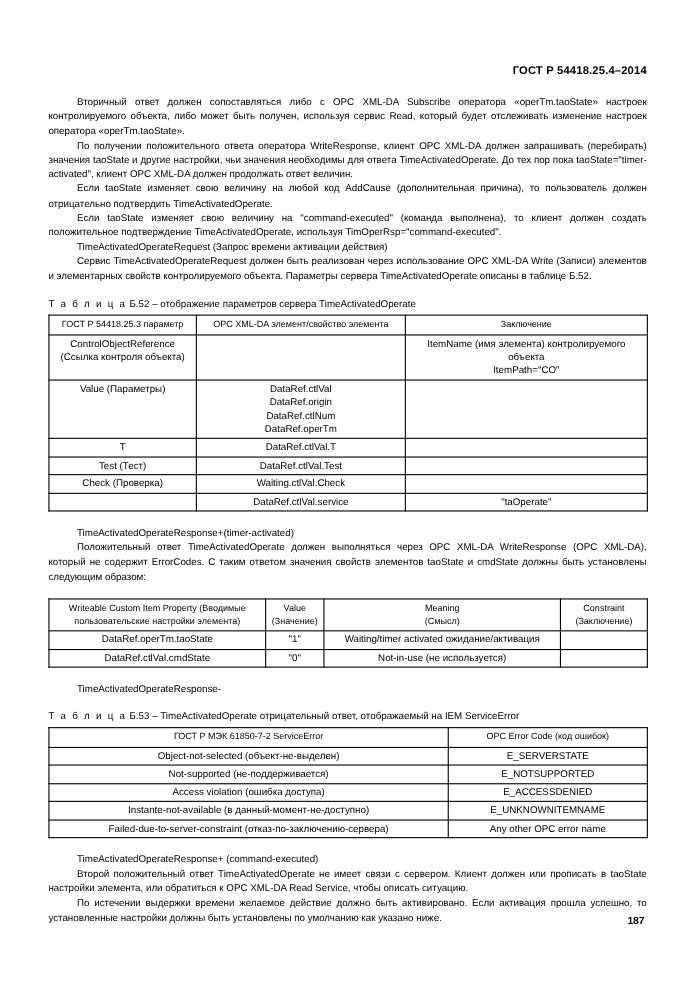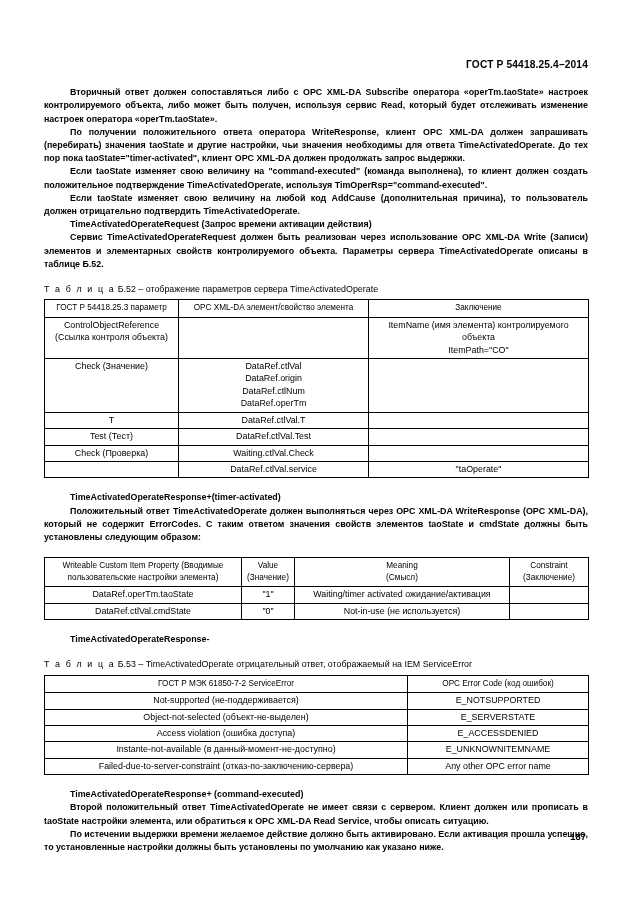--- a/index.html
+++ b/index.html
@@ -37,21 +37,20 @@
     padding-top: 60px;
     line-height: 1;
   }
   p.para {
     font-size: 8.9px;
     line-height: 13.2px;
     text-align: justify;
     margin: 0;
     text-indent: 26px;
     hyphens: none;
-    font-weight: bold;
   }
   p.para.first {
     margin-top: 16px;
   }
   .tbl-caption {
     font-size: 8.9px;
     line-height: 13.2px;
     margin: 12px 0 3px 0;
   }
   .tbl-caption .tcap-lead {
@@ -101,23 +100,23 @@
 </style>
 </head>
 <body>
 
 <div class="page">
   <div class="content">
 
     <div class="doc-header">ГОСТ Р 54418.25.4–2014</div>
 
     <p class="para first">Вторичный ответ должен сопоставляться либо с OPC XML-DA Subscribe оператора «operTm.taoState» настроек контролируемого объекта, либо может быть получен, используя сервис Read, который будет отслеживать изменение настроек оператора «operTm.taoState».</p>
-    <p class="para">По получении положительного ответа оператора WriteResponse, клиент OPC XML-DA должен запрашивать (перебирать) значения taoState и другие настройки, чьи значения необходимы для ответа TimeActivatedOperate. До тех пор пока taoState="timer-activated", клиент OPC XML-DA должен продолжать запрос выдержки.</p>
+    <p class="para">По получении положительного ответа оператора WriteResponse, клиент OPC XML-DA должен запрашивать (перебирать) значения taoState и другие настройки, чьи значения необходимы для ответа TimeActivatedOperate. До тех пор пока taoState="timer-activated", клиент OPC XML-DA должен продолжать ответ величин.</p>
+    <p class="para">Если taoState изменяет свою величину на любой код AddCause (дополнительная причина), то пользователь должен отрицательно подтвердить TimeActivatedOperate.</p>
     <p class="para">Если taoState изменяет свою величину на "command-executed" (команда выполнена), то клиент должен создать положительное подтверждение TimeActivatedOperate, используя TimOperRsp="command-executed".</p>
-    <p class="para">Если taoState изменяет свою величину на любой код AddCause (дополнительная причина), то пользователь должен отрицательно подтвердить TimeActivatedOperate.</p>
     <p class="para">TimeActivatedOperateRequest (Запрос времени активации действия)</p>
     <p class="para">Сервис TimeActivatedOperateRequest должен быть реализован через использование OPC XML-DA Write (Записи) элементов и элементарных свойств контролируемого объекта. Параметры сервера TimeActivatedOperate описаны в таблице Б.52.</p>
 
     <div class="tbl-caption">
       <span class="tcap-lead">Т а б л и ц а</span>
       <span>Б.52 – отображение параметров сервера TimeActivatedOperate</span>
     </div>
 
     <table class="doc-table t52">
       <colgroup>
@@ -132,21 +131,21 @@
           <th class="ctr">Заключение</th>
         </tr>
       </thead>
       <tbody>
           <tr>
             <td>ControlObjectReference<br>(Ссылка контроля объекта)</td>
             <td></td>
             <td>ItemName (имя элемента) контролируемого объекта<br>ItemPath="CO"</td>
           </tr>
           <tr>
-            <td>Check (Значение)</td>
+            <td>Value (Параметры)</td>
             <td>DataRef.ctlVal<br>DataRef.origin<br>DataRef.ctlNum<br>DataRef.operTm</td>
             <td></td>
           </tr>
           <tr>
             <td>T</td>
             <td>DataRef.ctlVal.T</td>
             <td></td>
           </tr>
           <tr>
             <td>Test (Тест)</td>
@@ -215,26 +214,26 @@
           <col class="c2">
         </colgroup>
       <thead>
         <tr>
           <th class="ctr">ГОСТ Р МЭК 61850-7-2 ServiceError</th>
           <th class="ctr">OPC Error Code (код ошибок)</th>
         </tr>
       </thead>
       <tbody>
           <tr>
+            <td>Object-not-selected (объект-не-выделен)</td>
+            <td>E_SERVERSTATE</td>
+          </tr>
+          <tr>
             <td>Not-supported (не-поддерживается)</td>
             <td>E_NOTSUPPORTED</td>
-          </tr>
-          <tr>
-            <td>Object-not-selected (объект-не-выделен)</td>
-            <td>E_SERVERSTATE</td>
           </tr>
           <tr>
             <td>Access violation (ошибка доступа)</td>
             <td>E_ACCESSDENIED</td>
           </tr>
           <tr>
             <td>Instante-not-available (в данный-момент-не-доступно)</td>
             <td>E_UNKNOWNITEMNAME</td>
           </tr>
           <tr>

